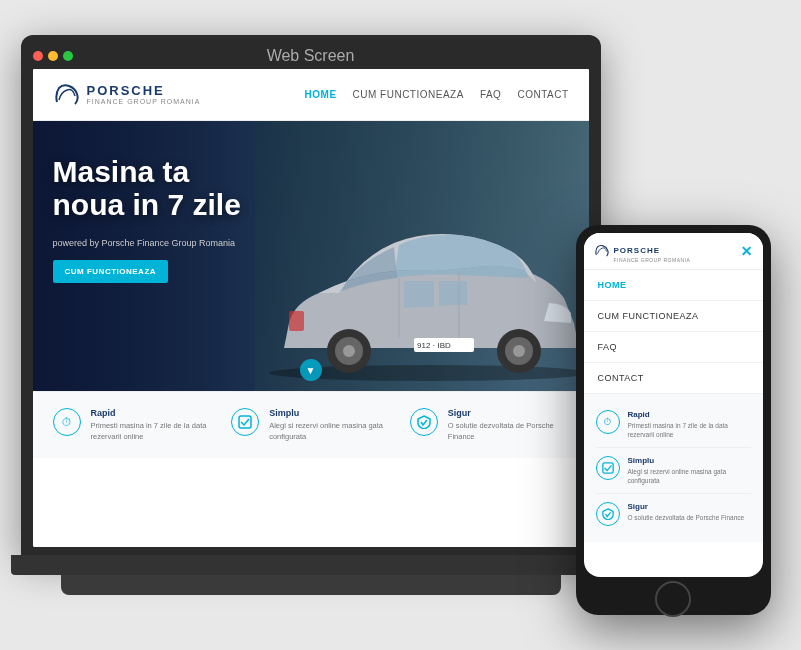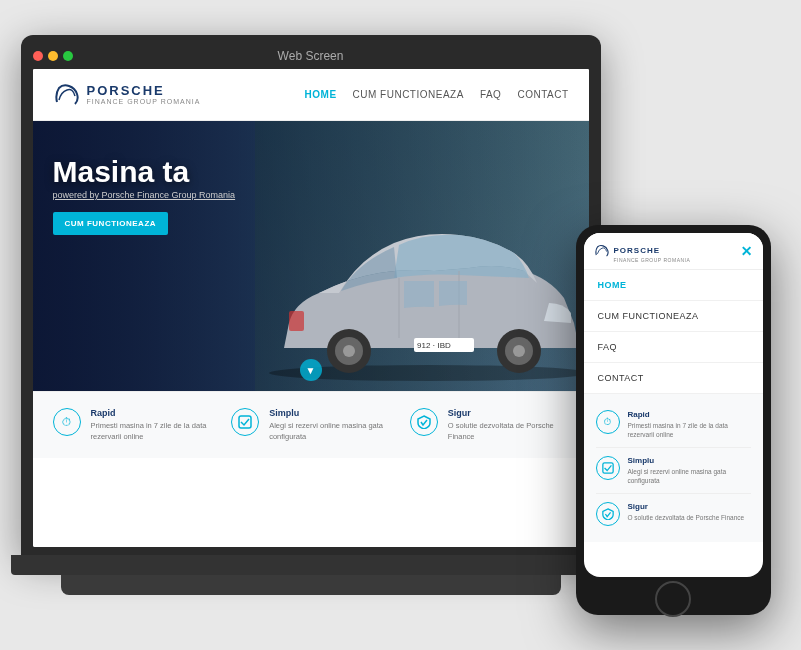--- a/index.html
+++ b/index.html
@@ -60,21 +60,21 @@
     .dot {
       width: 10px;
       height: 10px;
       border-radius: 50%;
     }
     .dot-red { background: #ff5f57; }
     .dot-yellow { background: #febc2e; }
     .dot-green { background: #28c840; }
 
     .laptop-title {
-      font-size: 12px;
+      font-size: 16px;
       color: #aaa;
     }
 
     .laptop-screen {
       background: #fff;
       width: 100%;
       height: calc(100% - 22px);
       overflow: hidden;
       border-radius: 2px;
     }
@@ -204,23 +204,22 @@
       font-size: 30px;
       font-weight: bold;
       color: #fff;
       line-height: 1.1;
       text-shadow: 0 2px 8px rgba(0,0,0,0.5);
     }
 
     .hero-subtitle {
       font-size: 9px;
       color: #ccc;
-      margin-top: 2px;
+      margin-top: 17px;
       margin-bottom: 12px;
-      text-decoration: underline;
     }
 
     .hero-buttons {
       display: flex;
       gap: 8px;
       margin-top: 10px;
     }
 
     .btn-primary {
       background: #00b4d8;
@@ -527,20 +526,21 @@
 
                 <path d="M290 140 Q305 140 312 150 L312 160 L285 158 Z" fill="#e0e8f0" opacity="0.8"></path>
 
                 <rect x="30" y="148" width="15" height="20" fill="#cc3333" opacity="0.7" rx="2"></rect>
               </svg>
             </div>
 
             <div class="hero-content">
               <h1 class="hero-title">
                 <span>Masina ta</span><br>
+                <span>noua in 7 zile</span>
               </h1>
               <p class="hero-subtitle">powered by Porsche Finance Group Romania</p>
               <div class="hero-buttons">
                 <button class="btn-primary">CUM FUNCTIONEAZA</button>
               </div>
             </div>
 
             <div class="hero-scroll">
               <span>▼</span>
             </div>

